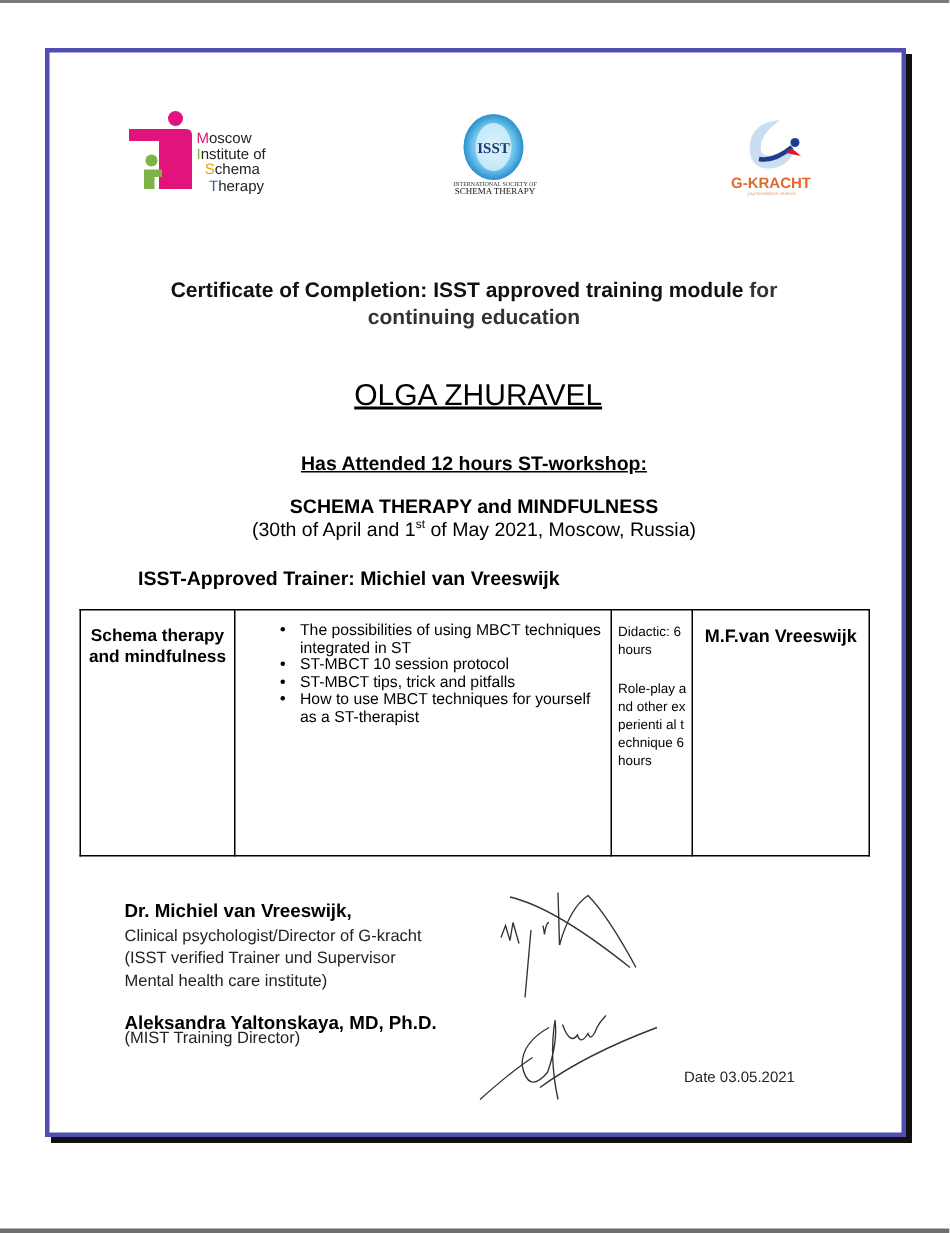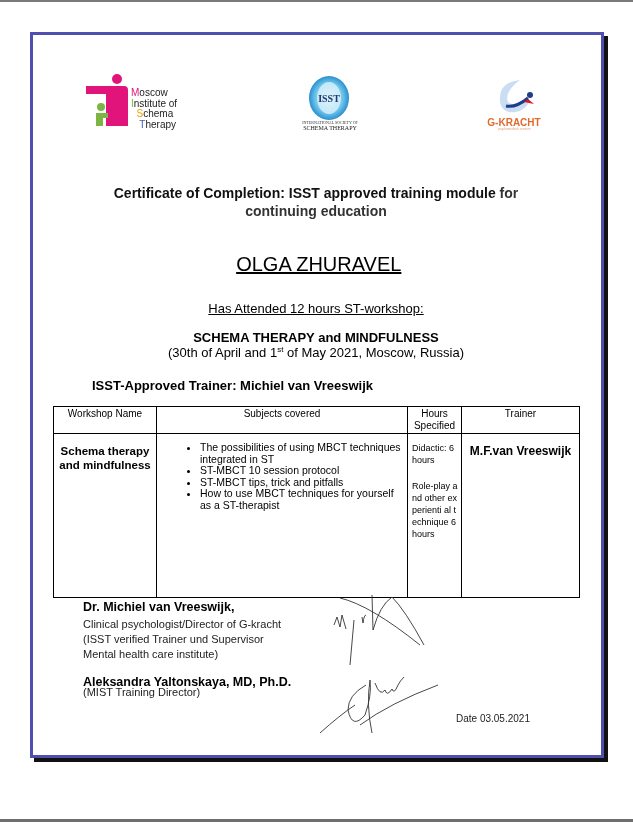--- a/index.html
+++ b/index.html
@@ -22,21 +22,21 @@
     .isst-caption .l1 { font-size:4px; letter-spacing:0; color:#333; }
     .isst-caption .l2 { font-size:6px; color:#222; }
     .gk-logo { left:490px; top:78px; width:50px; height:40px; }
     .gk-name { left:484px; top:117px; width:60px; text-align:center; font-size:10px; font-weight:bold; color:#e06a2e; }
     .gk-sub { left:487px; top:127px; width:55px; text-align:center; font-size:3px; color:#e0a080; }
     
     .title { left:60px; top:184px; width:512px; text-align:center; font-size:14px; line-height:18px; font-weight:bold; color:#111; }
     .title .plain { color:#333; }
     .recipient { left:60px; top:253px; width:512px; text-align:center; font-size:20px; }
     .recipient span { text-decoration:underline; }
-    .attended { left:60px; top:301px; width:512px; text-align:center; font-size:13px; font-weight:normal; }
+    .attended { left:60px; top:301px; width:512px; text-align:center; font-size:13px; font-weight:bold; }
     .attended span { text-decoration:underline; }
     .workshop-title { left:60px; top:330px; width:512px; text-align:center; font-size:13px; font-weight:bold; }
     .workshop-dates { left:60px; top:345px; width:512px; text-align:center; font-size:13px; }
     .workshop-dates sup { font-size:8px; }
     .trainer-line { left:81px; top:378px; font-size:13px; font-weight:bold;padding-left:11px; }
     
     table.module {
       position:absolute; left:53px; top:406px; width:527px; border-collapse:collapse;
       font-size:10px;
     }
@@ -113,26 +113,20 @@
 
 <div class="abs workshop-title">SCHEMA THERAPY and MINDFULNESS</div>
 <div class="abs workshop-dates">
   <span>(30th of April and 1</span><sup>st</sup><span> of May 2021, Moscow, Russia)</span>
 </div>
 
 <div class="abs trainer-line">ISST-Approved Trainer: Michiel van Vreeswijk</div>
 
 <table class="module">
   <tbody>
-      <tr>
-    <th>Workshop Name</th>
-    <th>Subjects covered</th>
-    <th>Hours Specified</th>
-    <th>Trainer</th>
-  </tr>
   <tr>
     <td class="c-name">Schema therapy and mindfulness</td>
     <td class="c-subj">
       <ul>
         <li>The possibilities of using MBCT techniques integrated in ST</li>
         <li>ST-MBCT 10 session protocol</li>
         <li>ST-MBCT tips, trick and pitfalls</li>
         <li>How to use MBCT techniques for yourself as a ST-therapist</li>
       </ul>
     </td>

